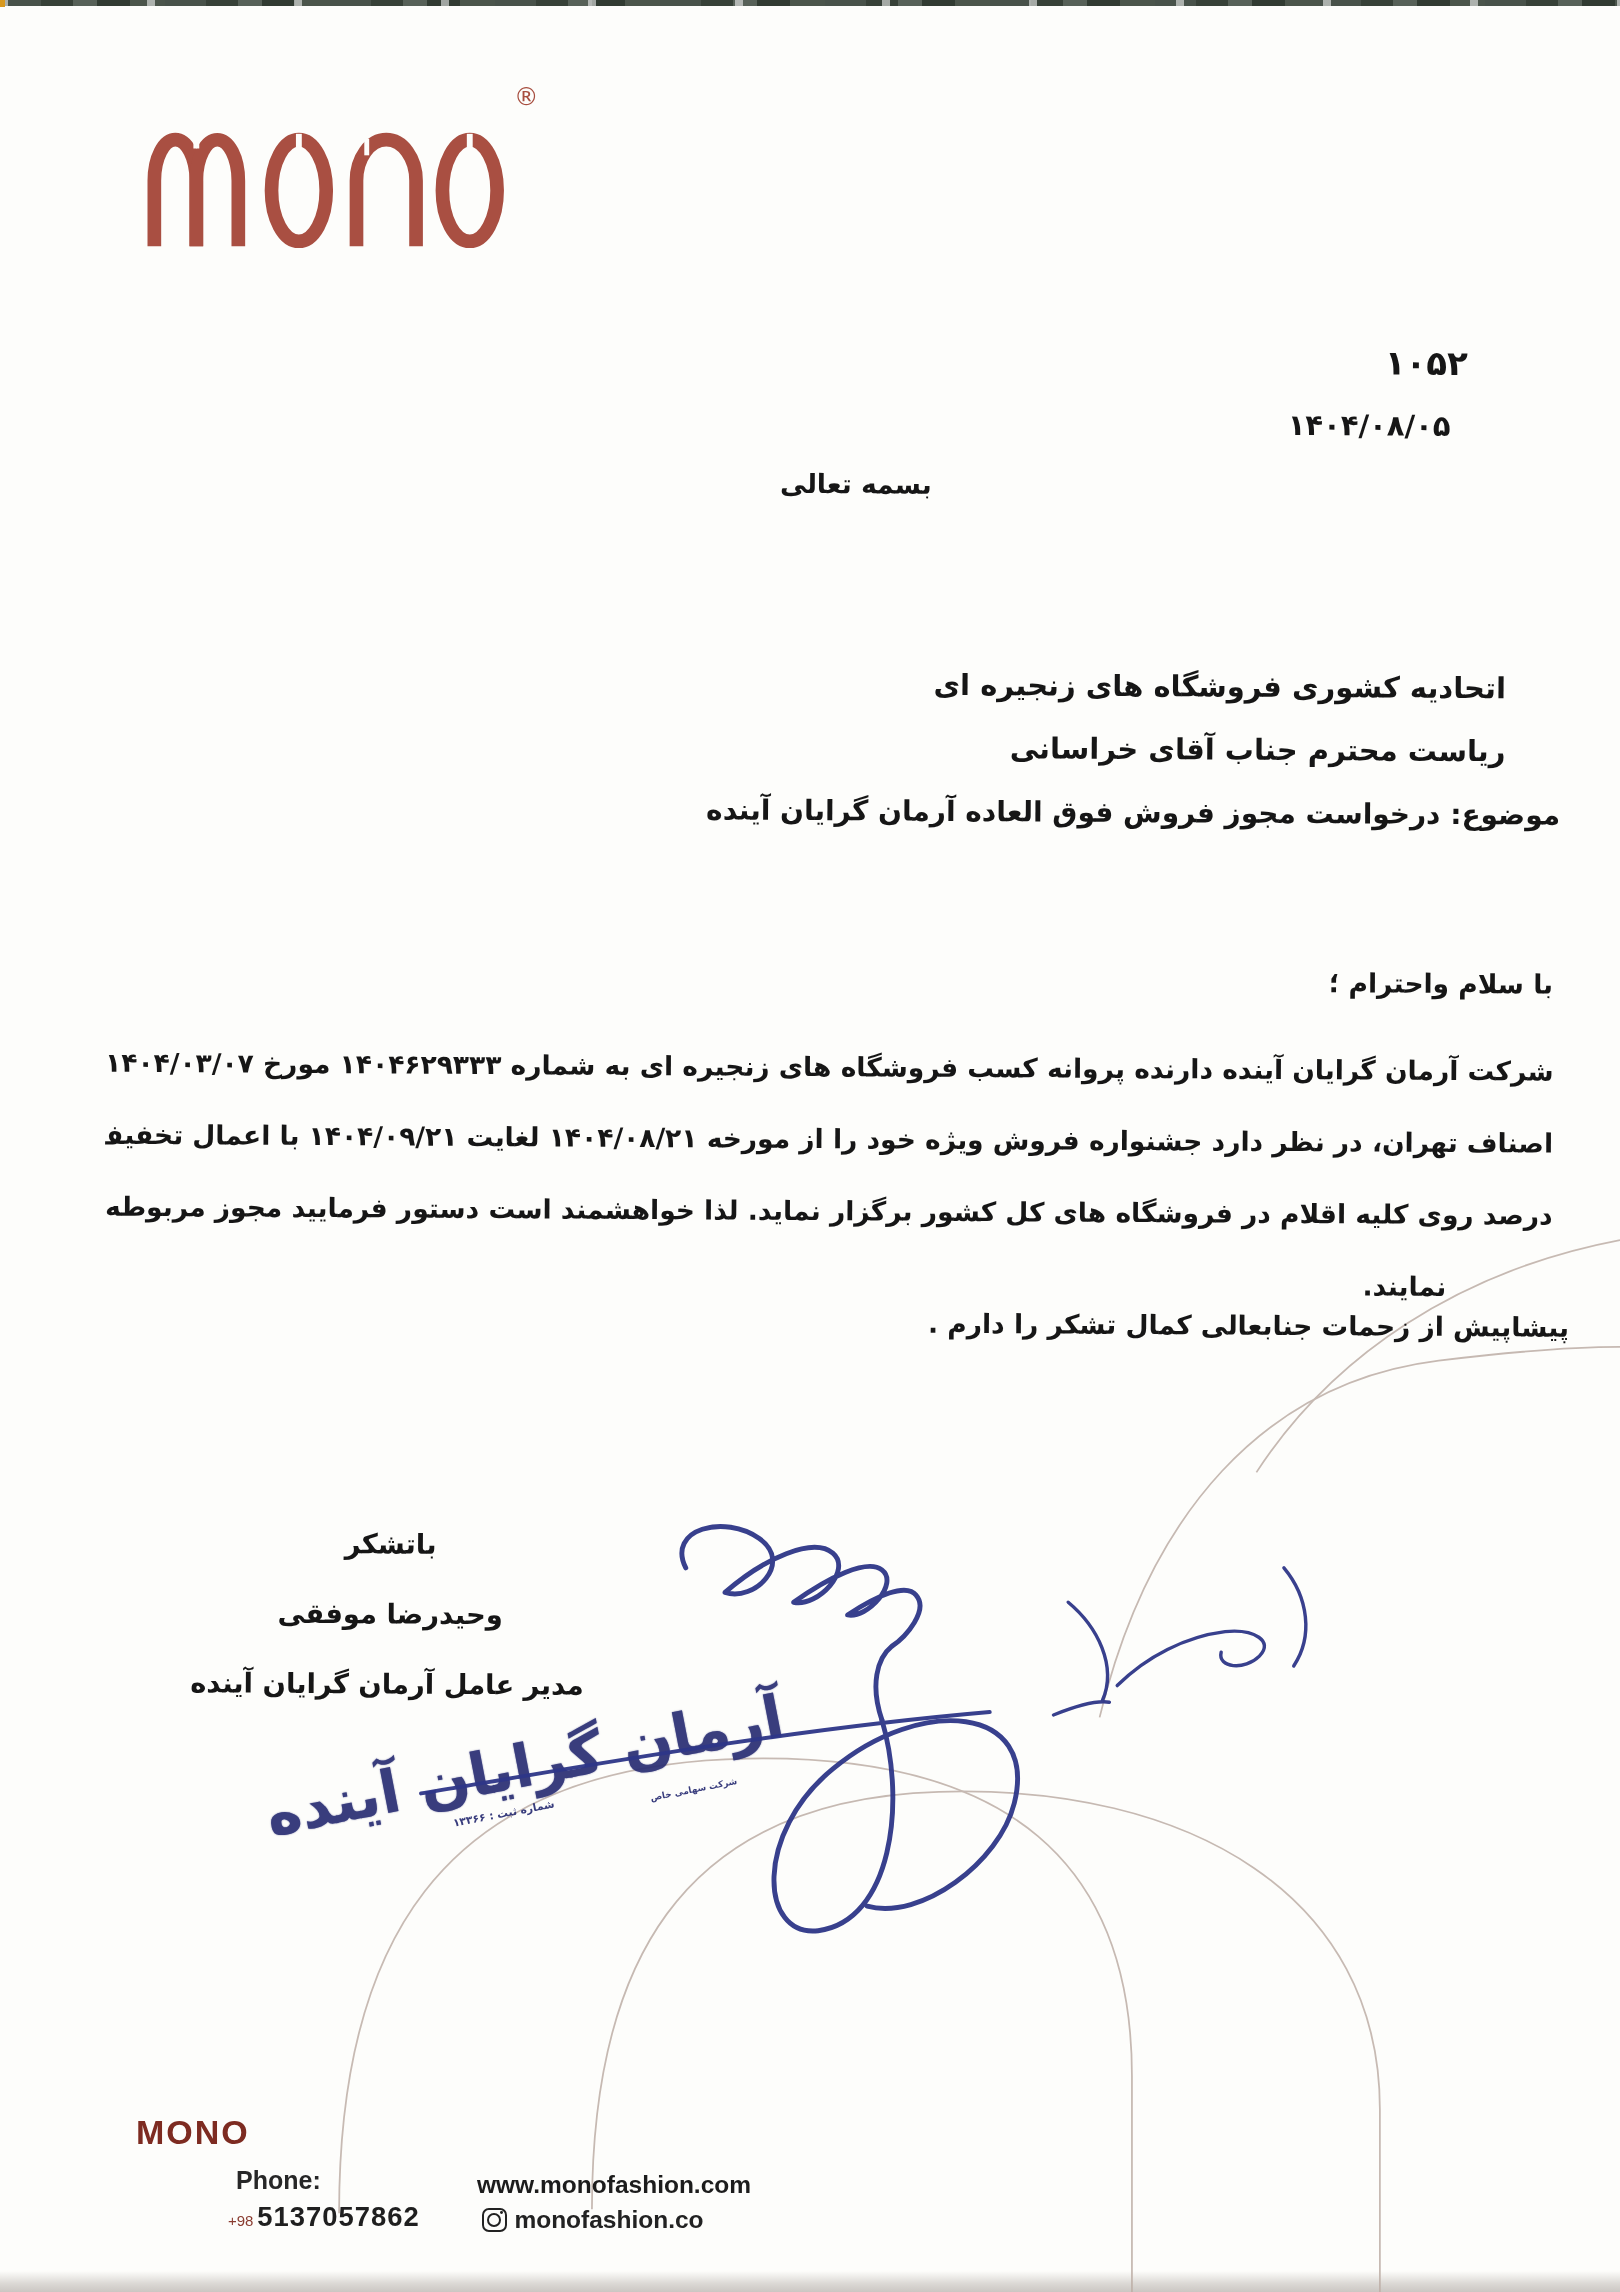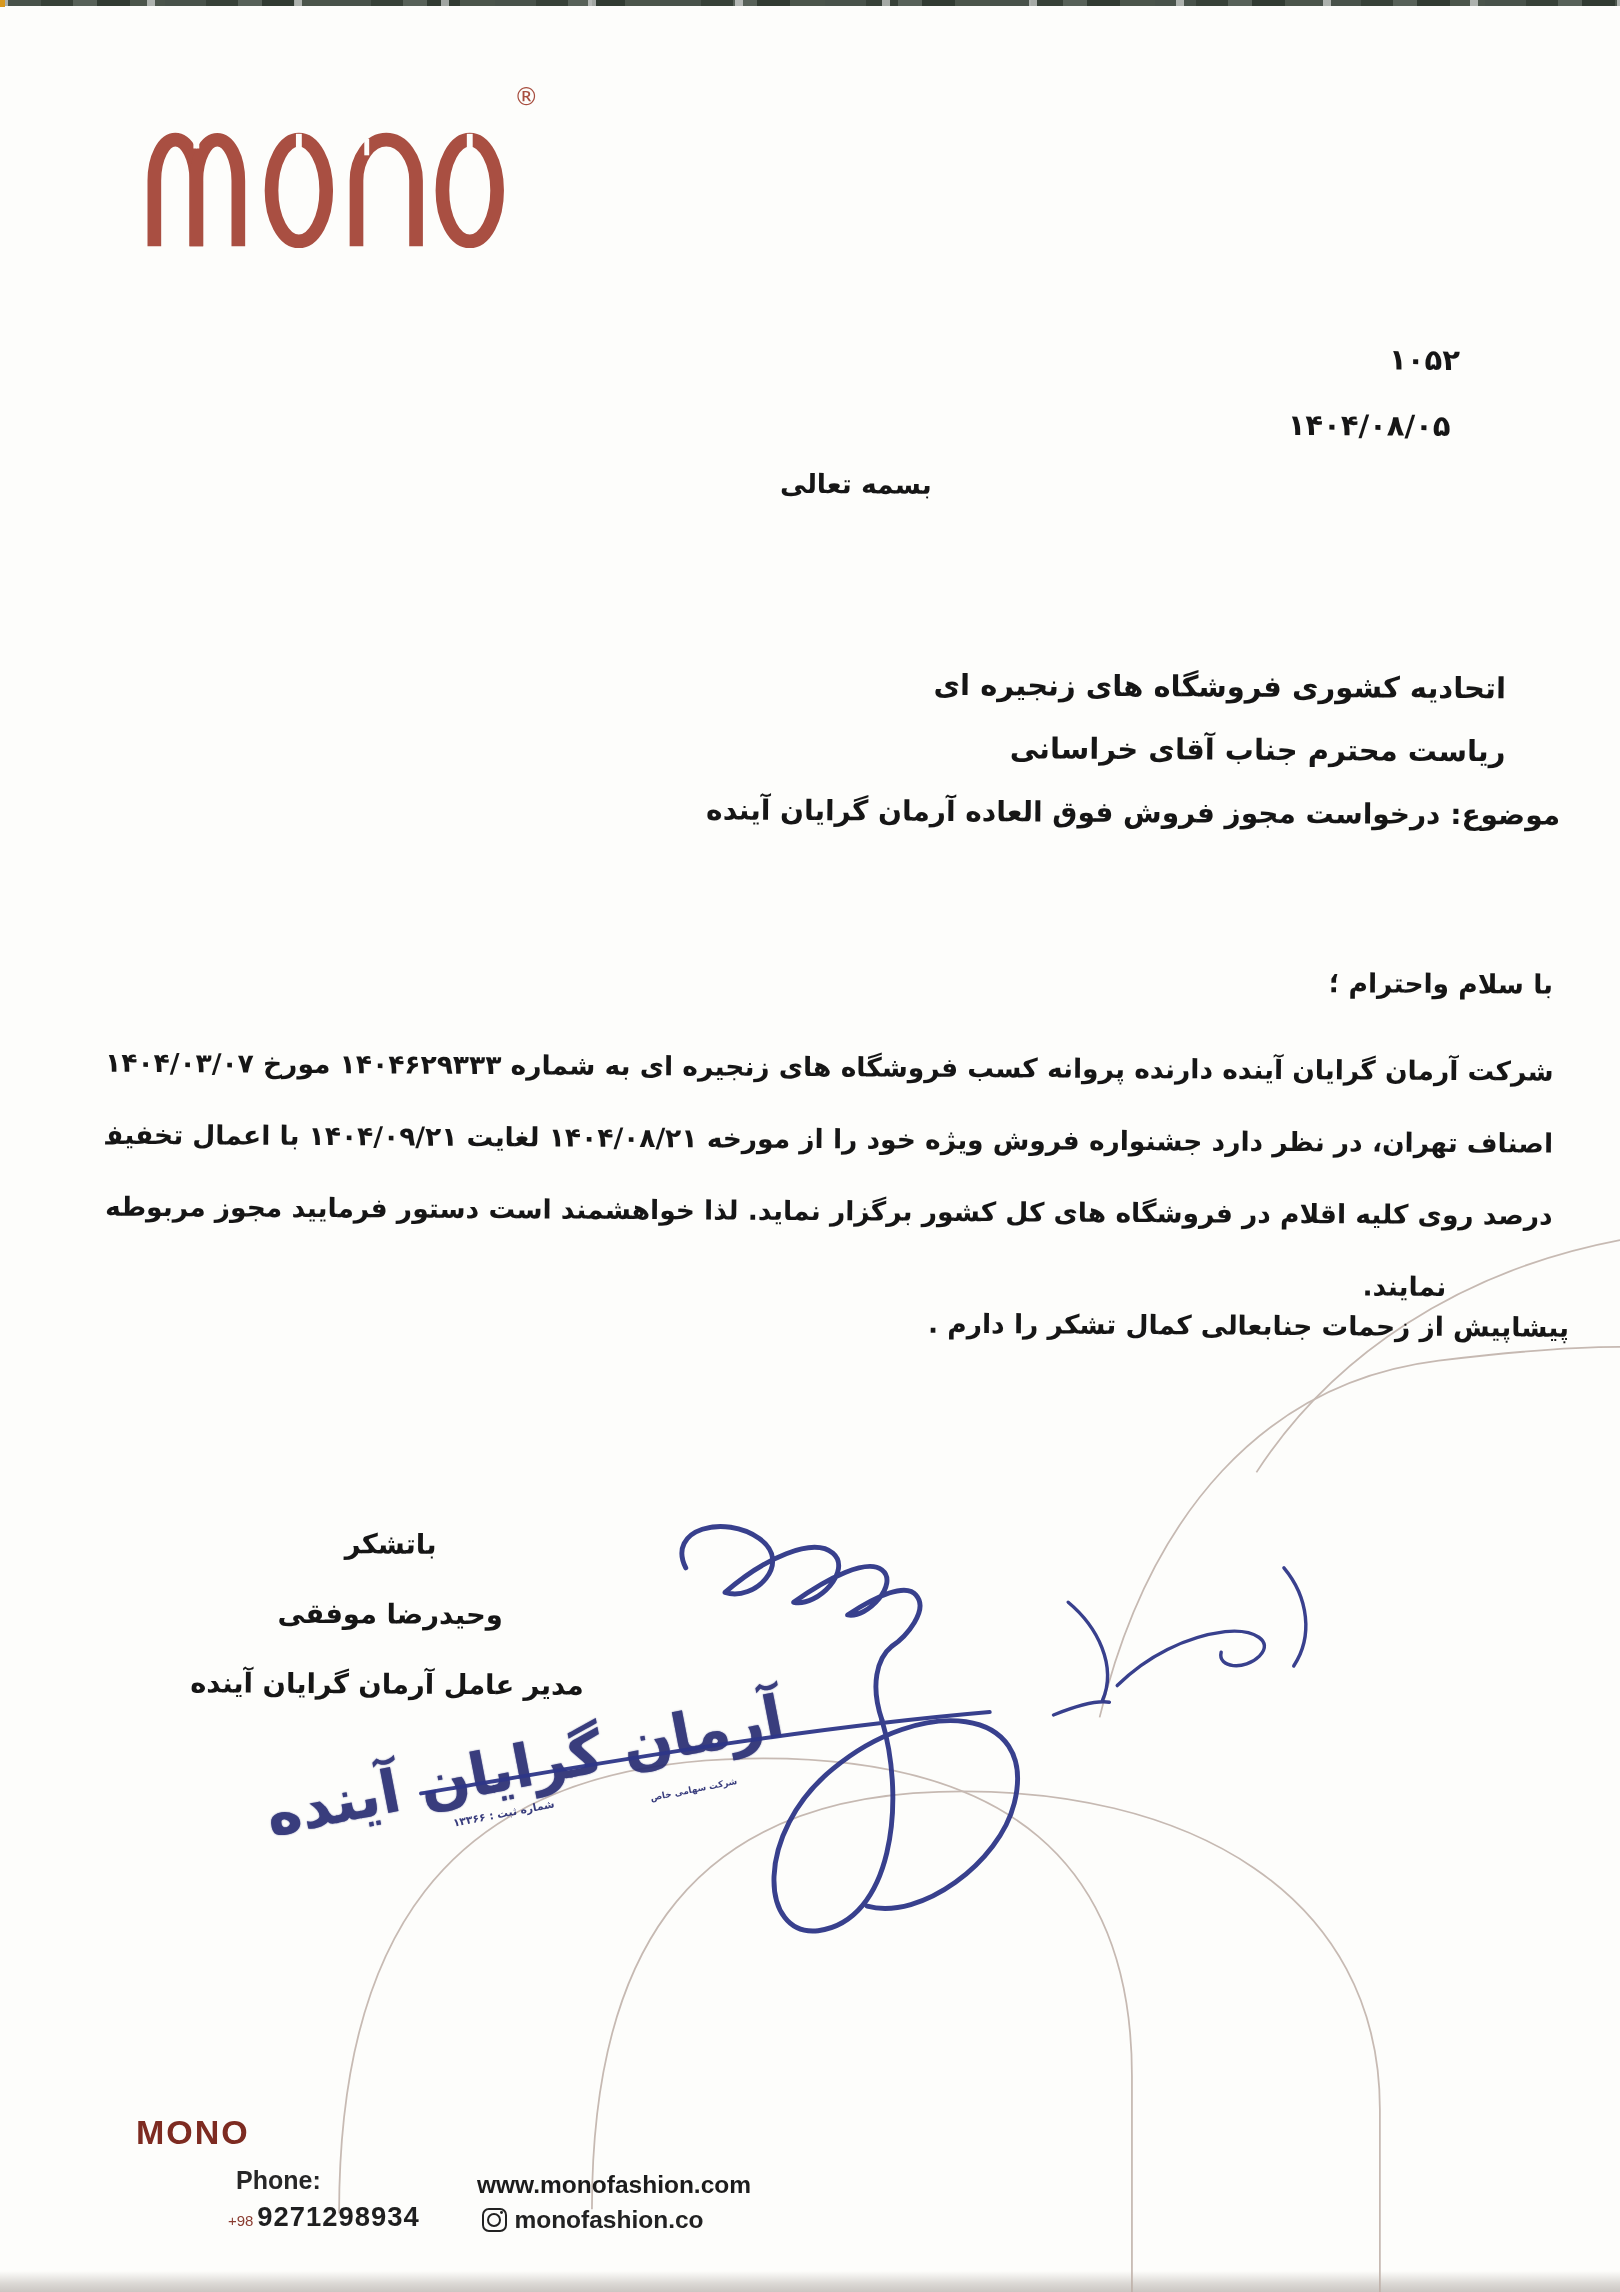--- a/index.html
+++ b/index.html
@@ -24,21 +24,21 @@
   
   .wm{left:0;top:0;z-index:1;}
   .sig-svg{left:372px;top:1509px;z-index:5;}
   
   .logo-svg{left:139px;top:127px;z-index:3;}
   .reg-mark{left:514px;top:82px;font-size:24.5px;color:#a74e3f;z-index:3;font-family:"DejaVu Sans",sans-serif;}
   .sr{position:absolute;width:1px;height:1px;overflow:hidden;clip:rect(0 0 0 0);white-space:nowrap;}
   
   .letter{position:absolute;inset:0;z-index:2;transform:rotate(.35deg);transform-origin:804px 343px;}
   .fa{direction:rtl;font-family:"DejaVu Sans",sans-serif;font-weight:700;}
-  .ref-num{right:160px;top:339px;font-size:29px;letter-spacing:2px;}
+  .ref-num{right:152px;top:339px;font-size:34px;letter-spacing:2px;}
   .date{right:169px;top:405px;font-size:29px;letter-spacing:1px;}
   .bismillah{left:737px;top:468px;font-size:26.5px;margin-left:44px;}
   .recipient{right:112px;top:653px;text-align:right;font-size:29px;line-height:63px;white-space:nowrap;}
   .recipient .subject{font-size:28px;margin-right:-55px;}
   .salutation{right:63px;top:964px;font-size:26.5px;}
   .body-par{right:62px;left:110px;top:1031px;font-size:26.5px;line-height:72px;}
   .body-par .jline{white-space:nowrap;text-align:justify;text-align-last:justify;overflow:hidden;}
   .body-par .lastline{text-align:right;margin-right:106px;}
   .closing{right:45px;top:1307px;font-size:26.5px;}
   .sig-block{left:204px;top:1512px;width:388px;text-align:center;font-size:27.4px;line-height:70px;white-space:nowrap;}
@@ -141,21 +141,21 @@
       <path stroke-width="3.5" d="M 710 95 C 740 120 760 160 745 195"></path>
       <path stroke-width="3.5" d="M 760 180 C 790 150 830 130 870 125 C 900 122 920 135 905 150 C 890 165 862 162 866 146"></path>
       <path stroke-width="3.5" d="M 930 60 C 955 90 960 130 940 160"></path>
       <path stroke-width="3.5" d="M 695 210 C 720 200 740 195 752 197"></path>
     </g>
   </svg>
 
   <div class="abs footer-brand">MONO</div>
   <div class="abs phone-label">Phone:</div>
   <div class="abs phone-number">
-    <span class="pfx">+98</span><span>9271298934</span>
+    <span class="pfx">+98</span><span>5137057862</span>
   </div>
   <div class="abs website">www.monofashion.com</div>
   <div class="abs insta">
     <span class="ig"></span>
     <span>monofashion.co</span>
   </div>
 
 </div>
 
 

